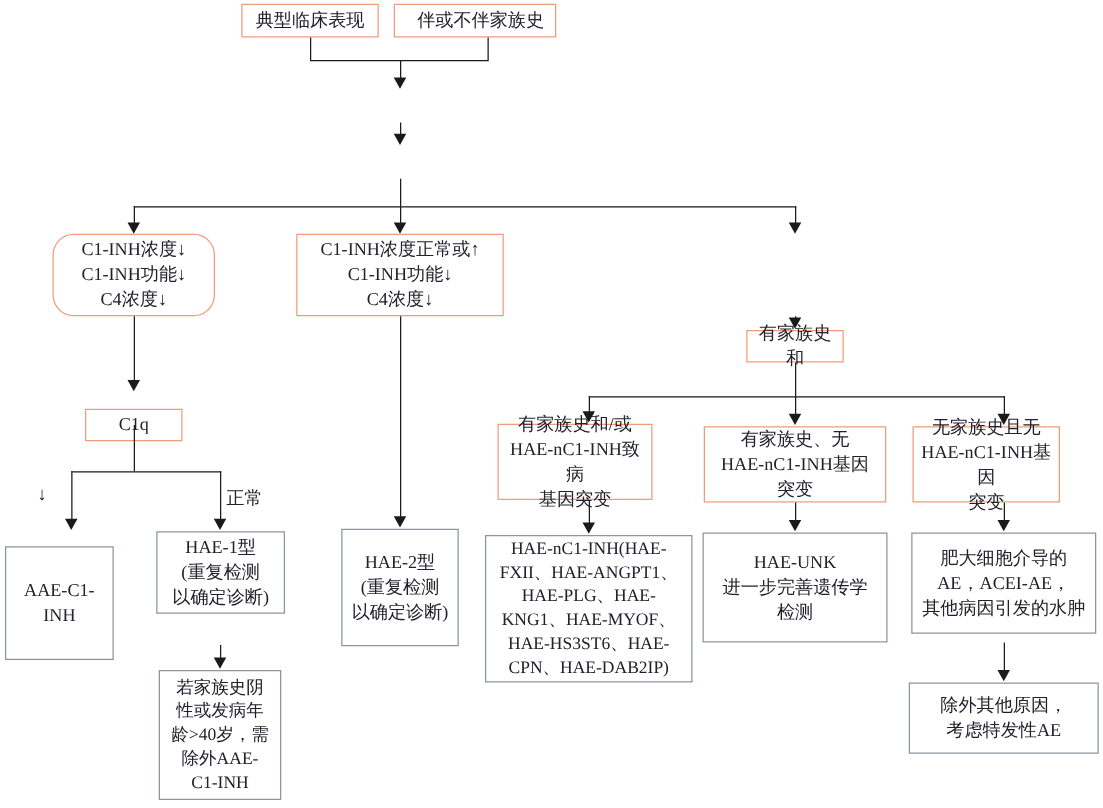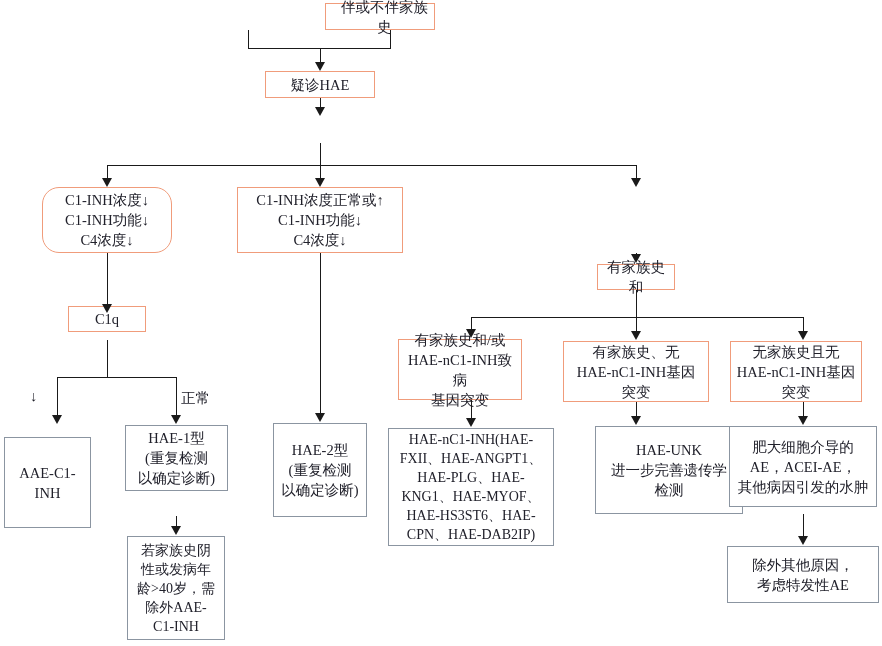--- a/index.html
+++ b/index.html
@@ -36,49 +36,49 @@
   .vl{position:absolute;width:1px;background:#1a1a1a;}
   .hl{position:absolute;height:1px;background:#1a1a1a;}
   .ah{
     position:absolute;width:0;height:0;
     border-left:5px solid transparent;
     border-right:5px solid transparent;
     border-top:9px solid #1a1a1a;
   }
   
   #n1{left:193px;top:3px;width:110px;height:27px;}
-  #n2{left:325px;top:3px;width:110px;height:27px;padding-left:11px;}
+  #n2{left:315px;top:3px;width:130px;height:27px;padding-left:11px;}
   #n3{left:265px;top:71px;width:110px;height:27px;}
   #n4{left:228px;top:116px;width:184px;height:27px;}
   #n5{left:42px;top:187px;width:130px;height:66px;border-radius:17px;}
   #n6{left:237px;top:187px;width:166px;height:66px;}
   #n7{left:573px;top:187px;width:127px;height:66px;}
   #n8{left:597px;top:264px;width:78px;height:26px;}
-  #n9{left:68px;top:306px;width:78px;height:26px;}
+  #n9{left:68px;top:327px;width:78px;height:26px;}
   #n10{left:398px;top:339px;width:124px;height:61px;}
   #n11{left:563px;top:341px;width:146px;height:61px;}
-  #n12{left:730px;top:341px;width:132px;height:61px;}
+  #n12{left:730px;top:341px;width:118px;height:61px;}
   #r1{left:4px;top:437px;width:87px;height:91px;}
   #r2{left:125px;top:425px;width:103px;height:66px;}
   #r3{left:273px;top:423px;width:94px;height:94px;}
   #r4{left:388px;top:428px;width:166px;height:118px;}
-  #r5{left:595px;top:426px;width:148px;height:88px;}
+  #r5{left:562px;top:426px;width:148px;height:88px;}
   #r6{left:729px;top:426px;width:148px;height:81px;}
   #r7{left:127px;top:536px;width:98px;height:104px;}
   #r8{left:727px;top:546px;width:152px;height:57px;}
   #lbl-low{left:30px;top:388px;}
   #lbl-normal{left:181px;top:389px;}
 </style>
 </head>
 <body>
 
 <div class="canvas">
 
+  <div class="node criteria" id="n1">典型临床表现</div>
   <div class="node criteria" id="n2">伴或不伴家族史</div>
-  <div class="node criteria" id="n3">疑诊HAE</div>
   <div class="node criteria" id="n5">C1-INH浓度↓
 C1-INH功能↓
 C4浓度↓</div>
   <div class="node criteria" id="n6">C1-INH浓度正常或↑
 C1-INH功能↓
 C4浓度↓</div>
   <div class="node criteria" id="n8">有家族史和</div>
   <div class="node criteria" id="n9">C1q</div>
   <div class="node criteria" id="n10">有家族史和/或
 HAE-nC1-INH致病

